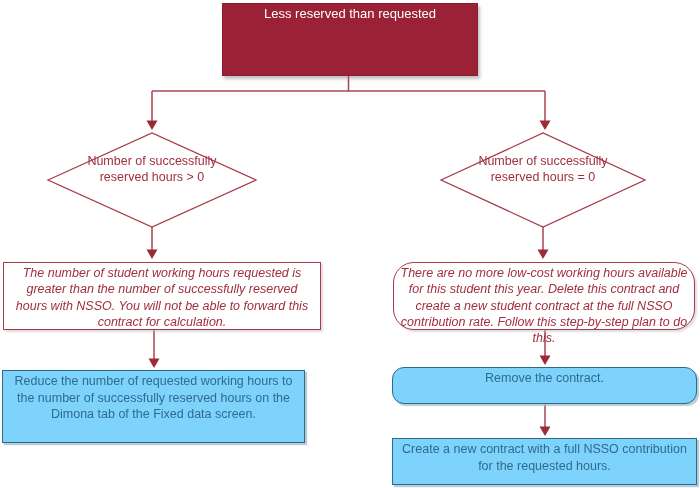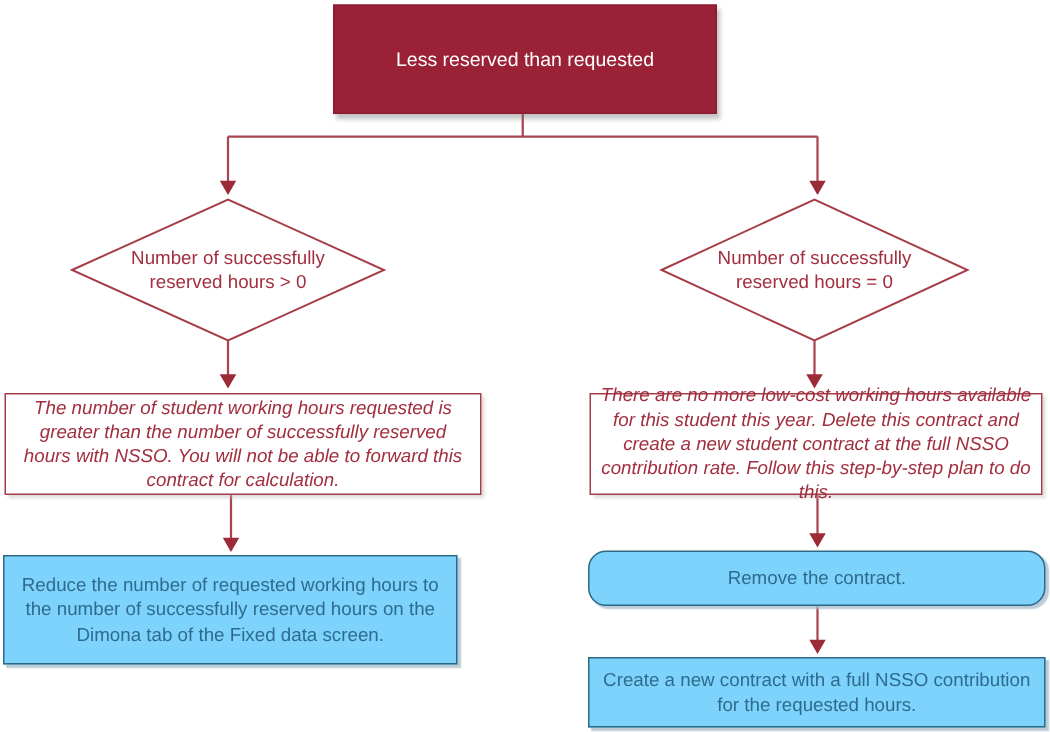--- a/index.html
+++ b/index.html
@@ -7,44 +7,44 @@
     position:relative;
     width:700px;height:488px;
     background:#ffffff;
     font-family:"Liberation Sans", sans-serif;
     overflow:hidden;
   }
   svg.connectors{position:absolute;left:0;top:0;width:700px;height:488px;}
   .node{
     position:absolute;
     box-sizing:border-box;
-    display:flex;align-items:center;justify-content:center;
+    display:flex;align-items:flex-start;justify-content:center;
     text-align:center;
   }
   .root{
     left:222px;top:3px;width:256px;height:73px;
     background:#9A2136;border:1px solid #8C1D30;
     color:#ffffff;font-size:13px;
     box-shadow:2px 3px 3px rgba(120,120,120,0.45);
   }
   .diamond-label{
     position:absolute;width:200px;height:54px;
-    display:flex;align-items:center;justify-content:center;text-align:center;
+    display:flex;justify-content:center;text-align:center;
     color:#A12F3F;font-size:12.5px;line-height:1.3;
   }
   .diamond-label .inner{max-width:158px;}
   .dl-left{left:52px;top:153px;}
   .dl-right{left:443px;top:153px;}
   .explanation{
     border:1.3px solid #A63C48;background:#ffffff;
     color:#A12F3F;font-style:italic;font-size:12.5px;line-height:1.3;
     box-shadow:2px 2px 2px rgba(190,190,190,0.5);
   }
   .exp-left{left:3px;top:262px;width:318px;height:68px;}
-  .exp-right{left:393px;top:262px;width:302px;height:68px;}
+  .exp-right{left:393px;top:262px;width:302px;height:68px;border-radius:21px;}
   .action{
     border:1.5px solid #2D6A85;background:#7dd3fc;
     color:#2E6C8F;font-size:12.5px;line-height:1.32;
     box-shadow:2px 2px 1px rgba(170,190,205,0.8);
   }
   .act-left{left:2px;top:370px;width:303px;height:73px;}
   .act-right-1{left:392px;top:367px;width:305px;height:37px;border-radius:12px;}
   .act-right-2{left:392px;top:438px;width:305px;height:47px;}
   .pad{padding:2px 6px;}
 </style>

